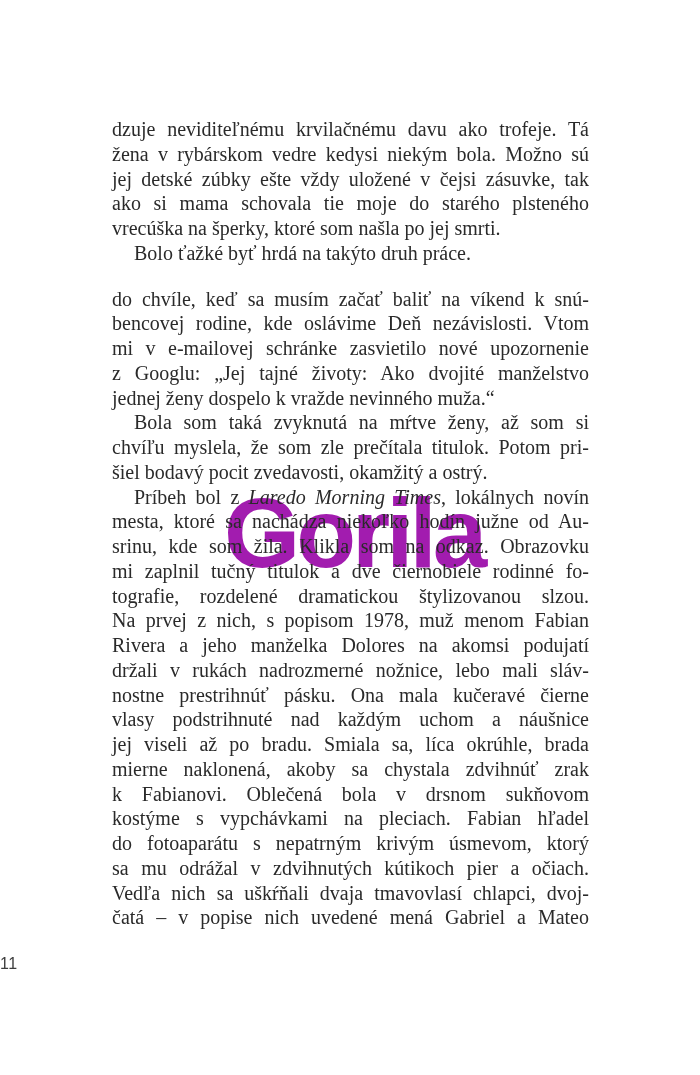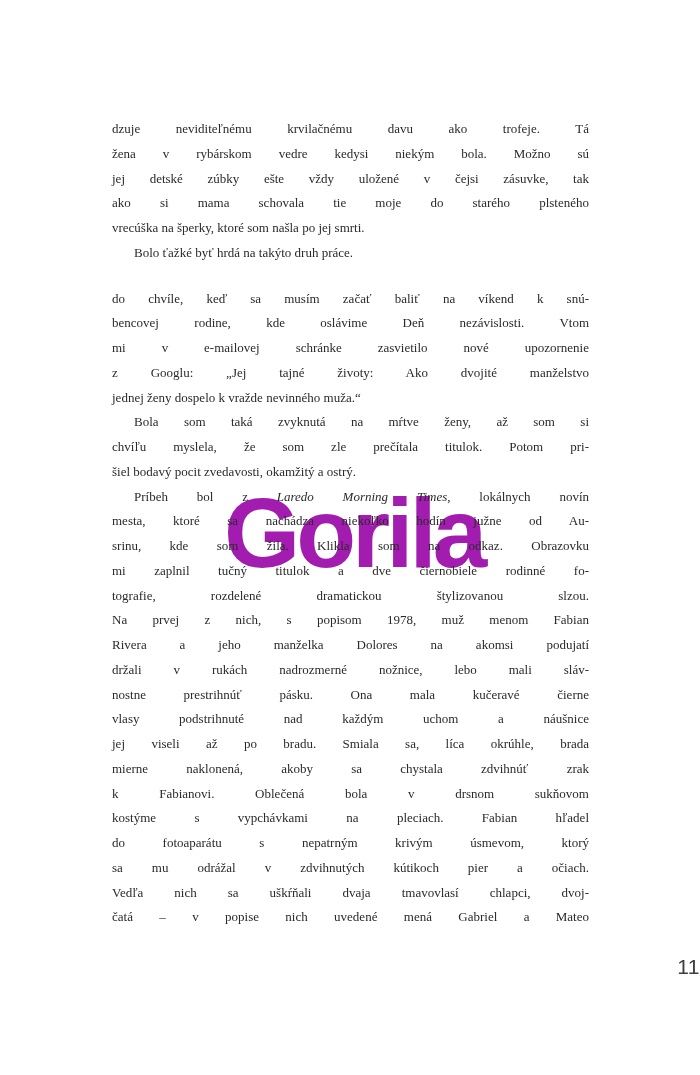--- a/index.html
+++ b/index.html
@@ -28,21 +28,21 @@
     letter-spacing: -4px;
     color: #a21caf;
     user-select: none;
   }
   .text-block {
     position: absolute;
     left: 112px;
     top: 117px;
     width: 477px;
     z-index: 1;
-    font-size: 13px;
+    font-size: 20px;
     line-height: 24.75px;
   }
   .para { margin: 0; padding: 0; }
   .section-gap { height: 21px; }
   .line {
     text-align: justify;
     text-align-last: justify;
     -moz-text-align-last: justify;
     white-space: normal;
   }
@@ -52,23 +52,23 @@
     -moz-text-align-last: left;
   }
   .line.indent { text-indent: 22px; }
   .line em { }
   .page-number {
     position: absolute;
     left: 0;
     top: 955px;
     width: 700px;
     z-index: 1;
-    text-align: right;
+    text-align: left;
     font-family: "Liberation Sans", sans-serif;
-    font-size: 21px;
+    font-size: 16px;
     letter-spacing: 0.5px;
     color: #3d3d3d;
   }
 </style>
 </head>
 <body>
 
 <div class="page">
 
   <div class="watermark">Gorila</div>

